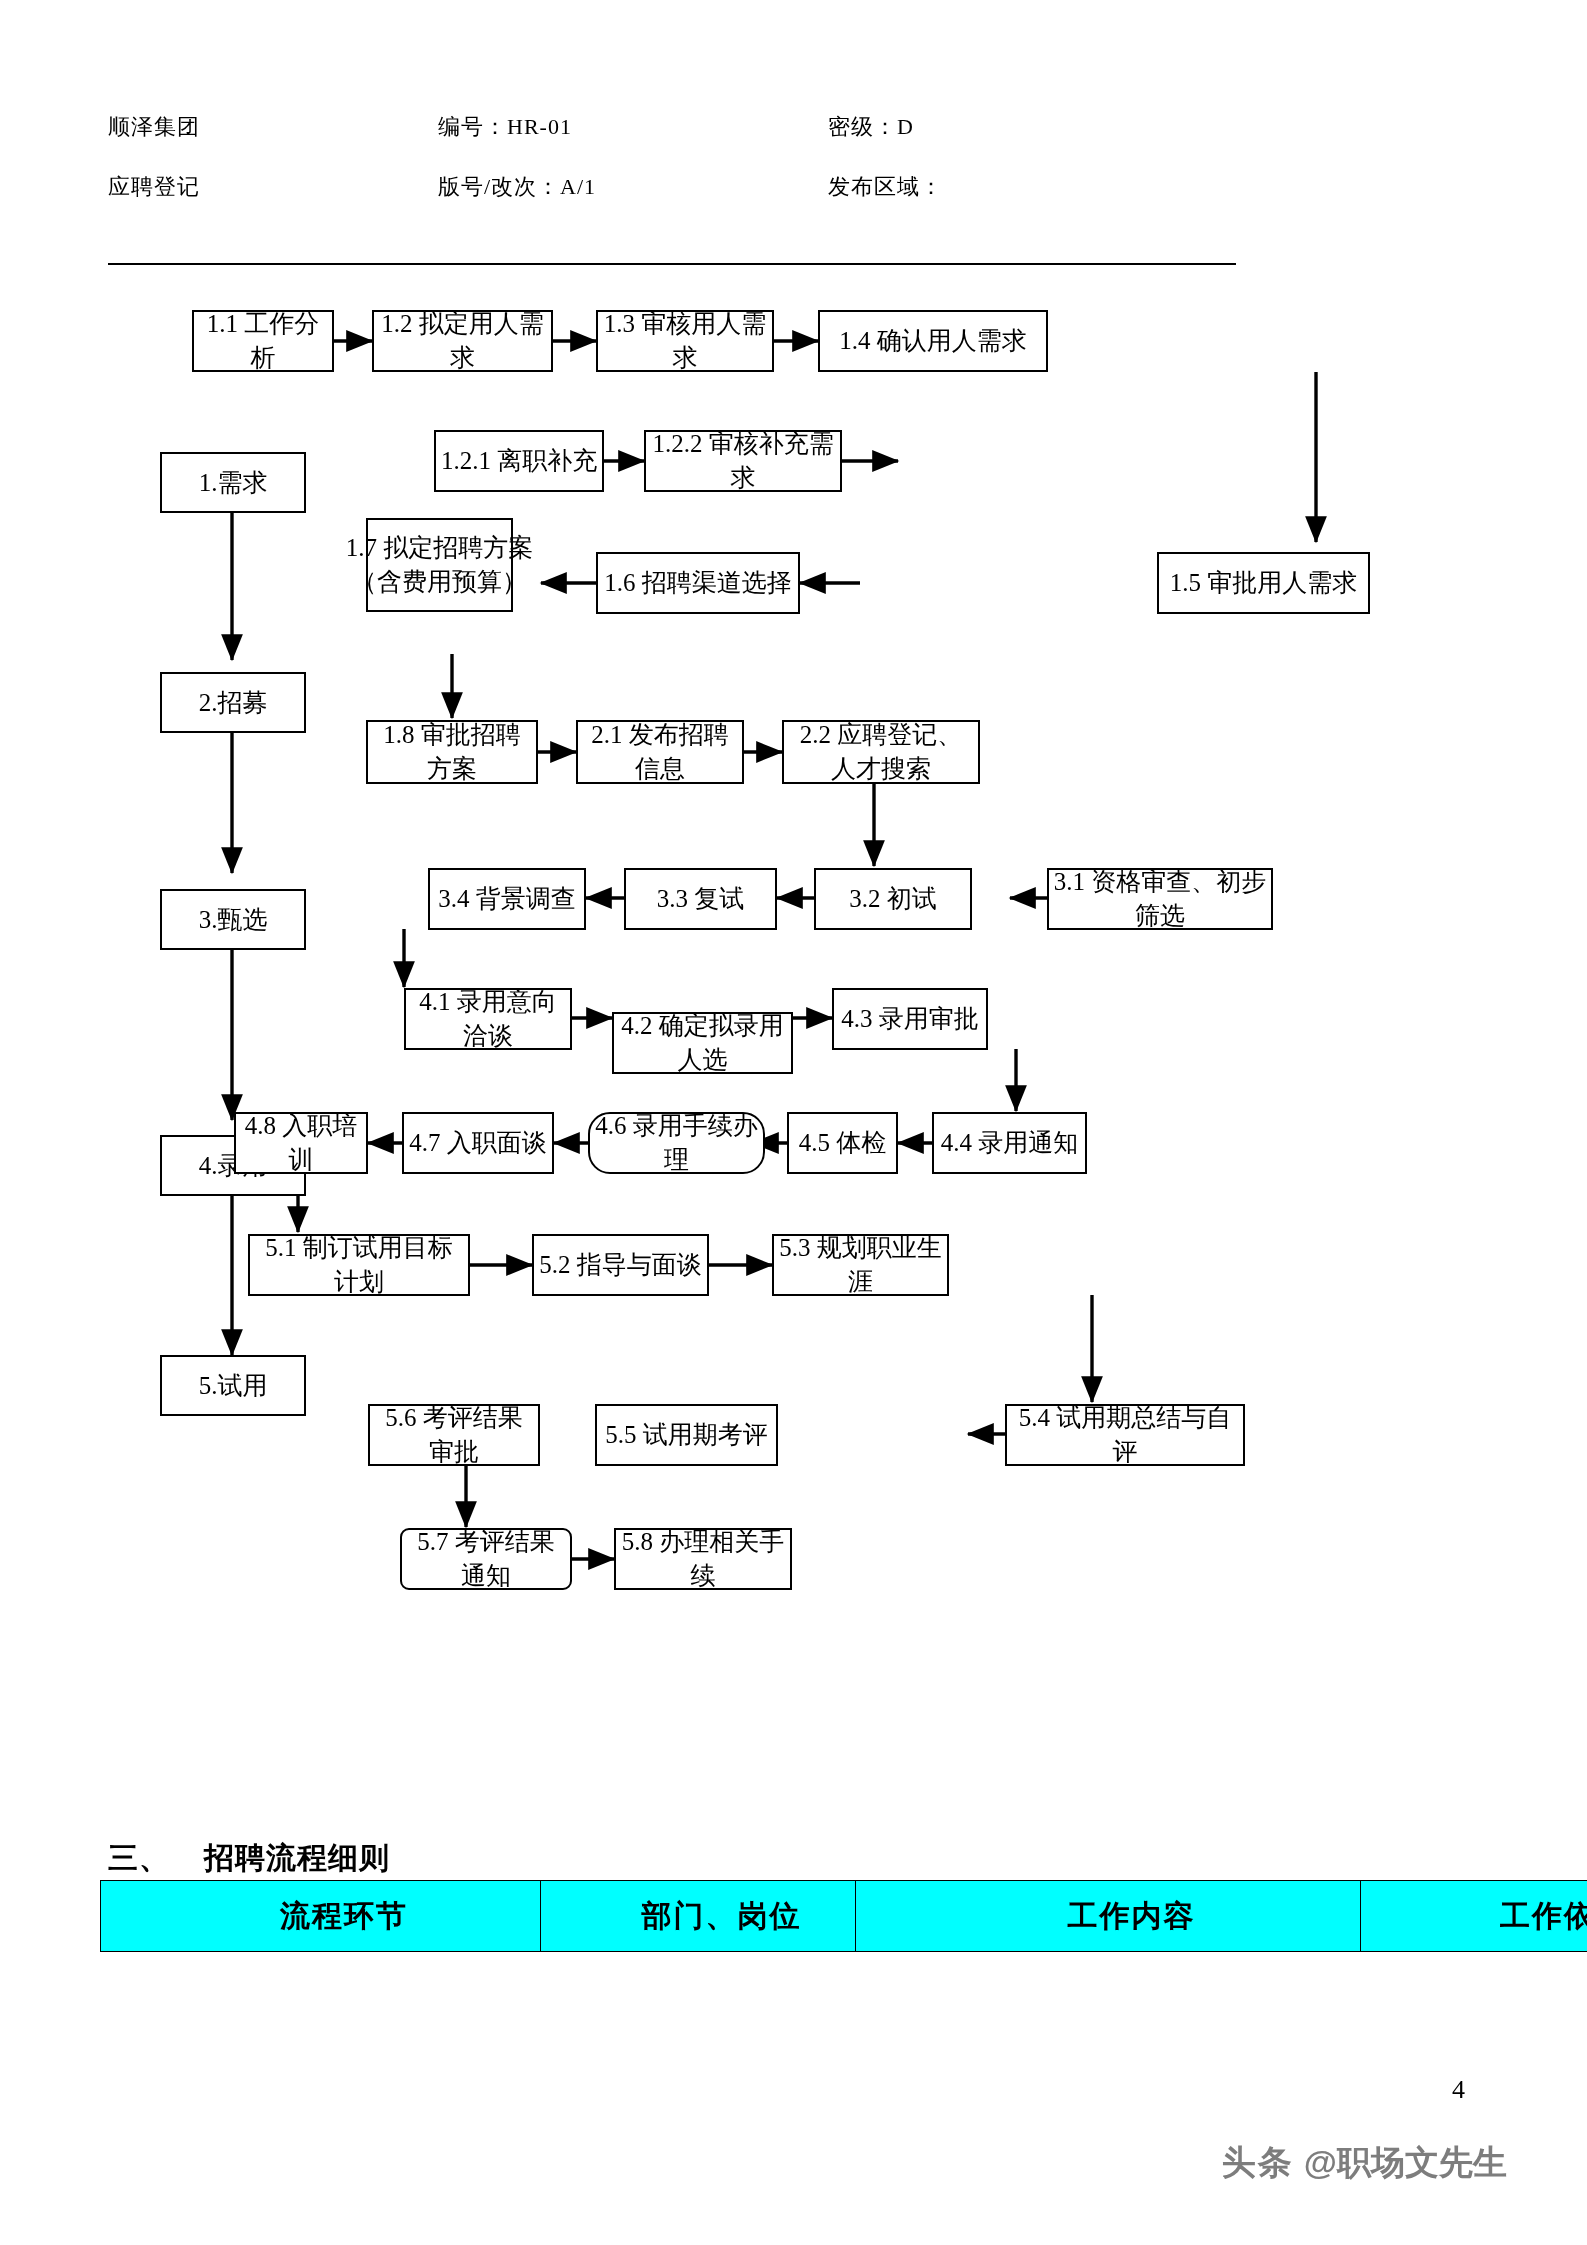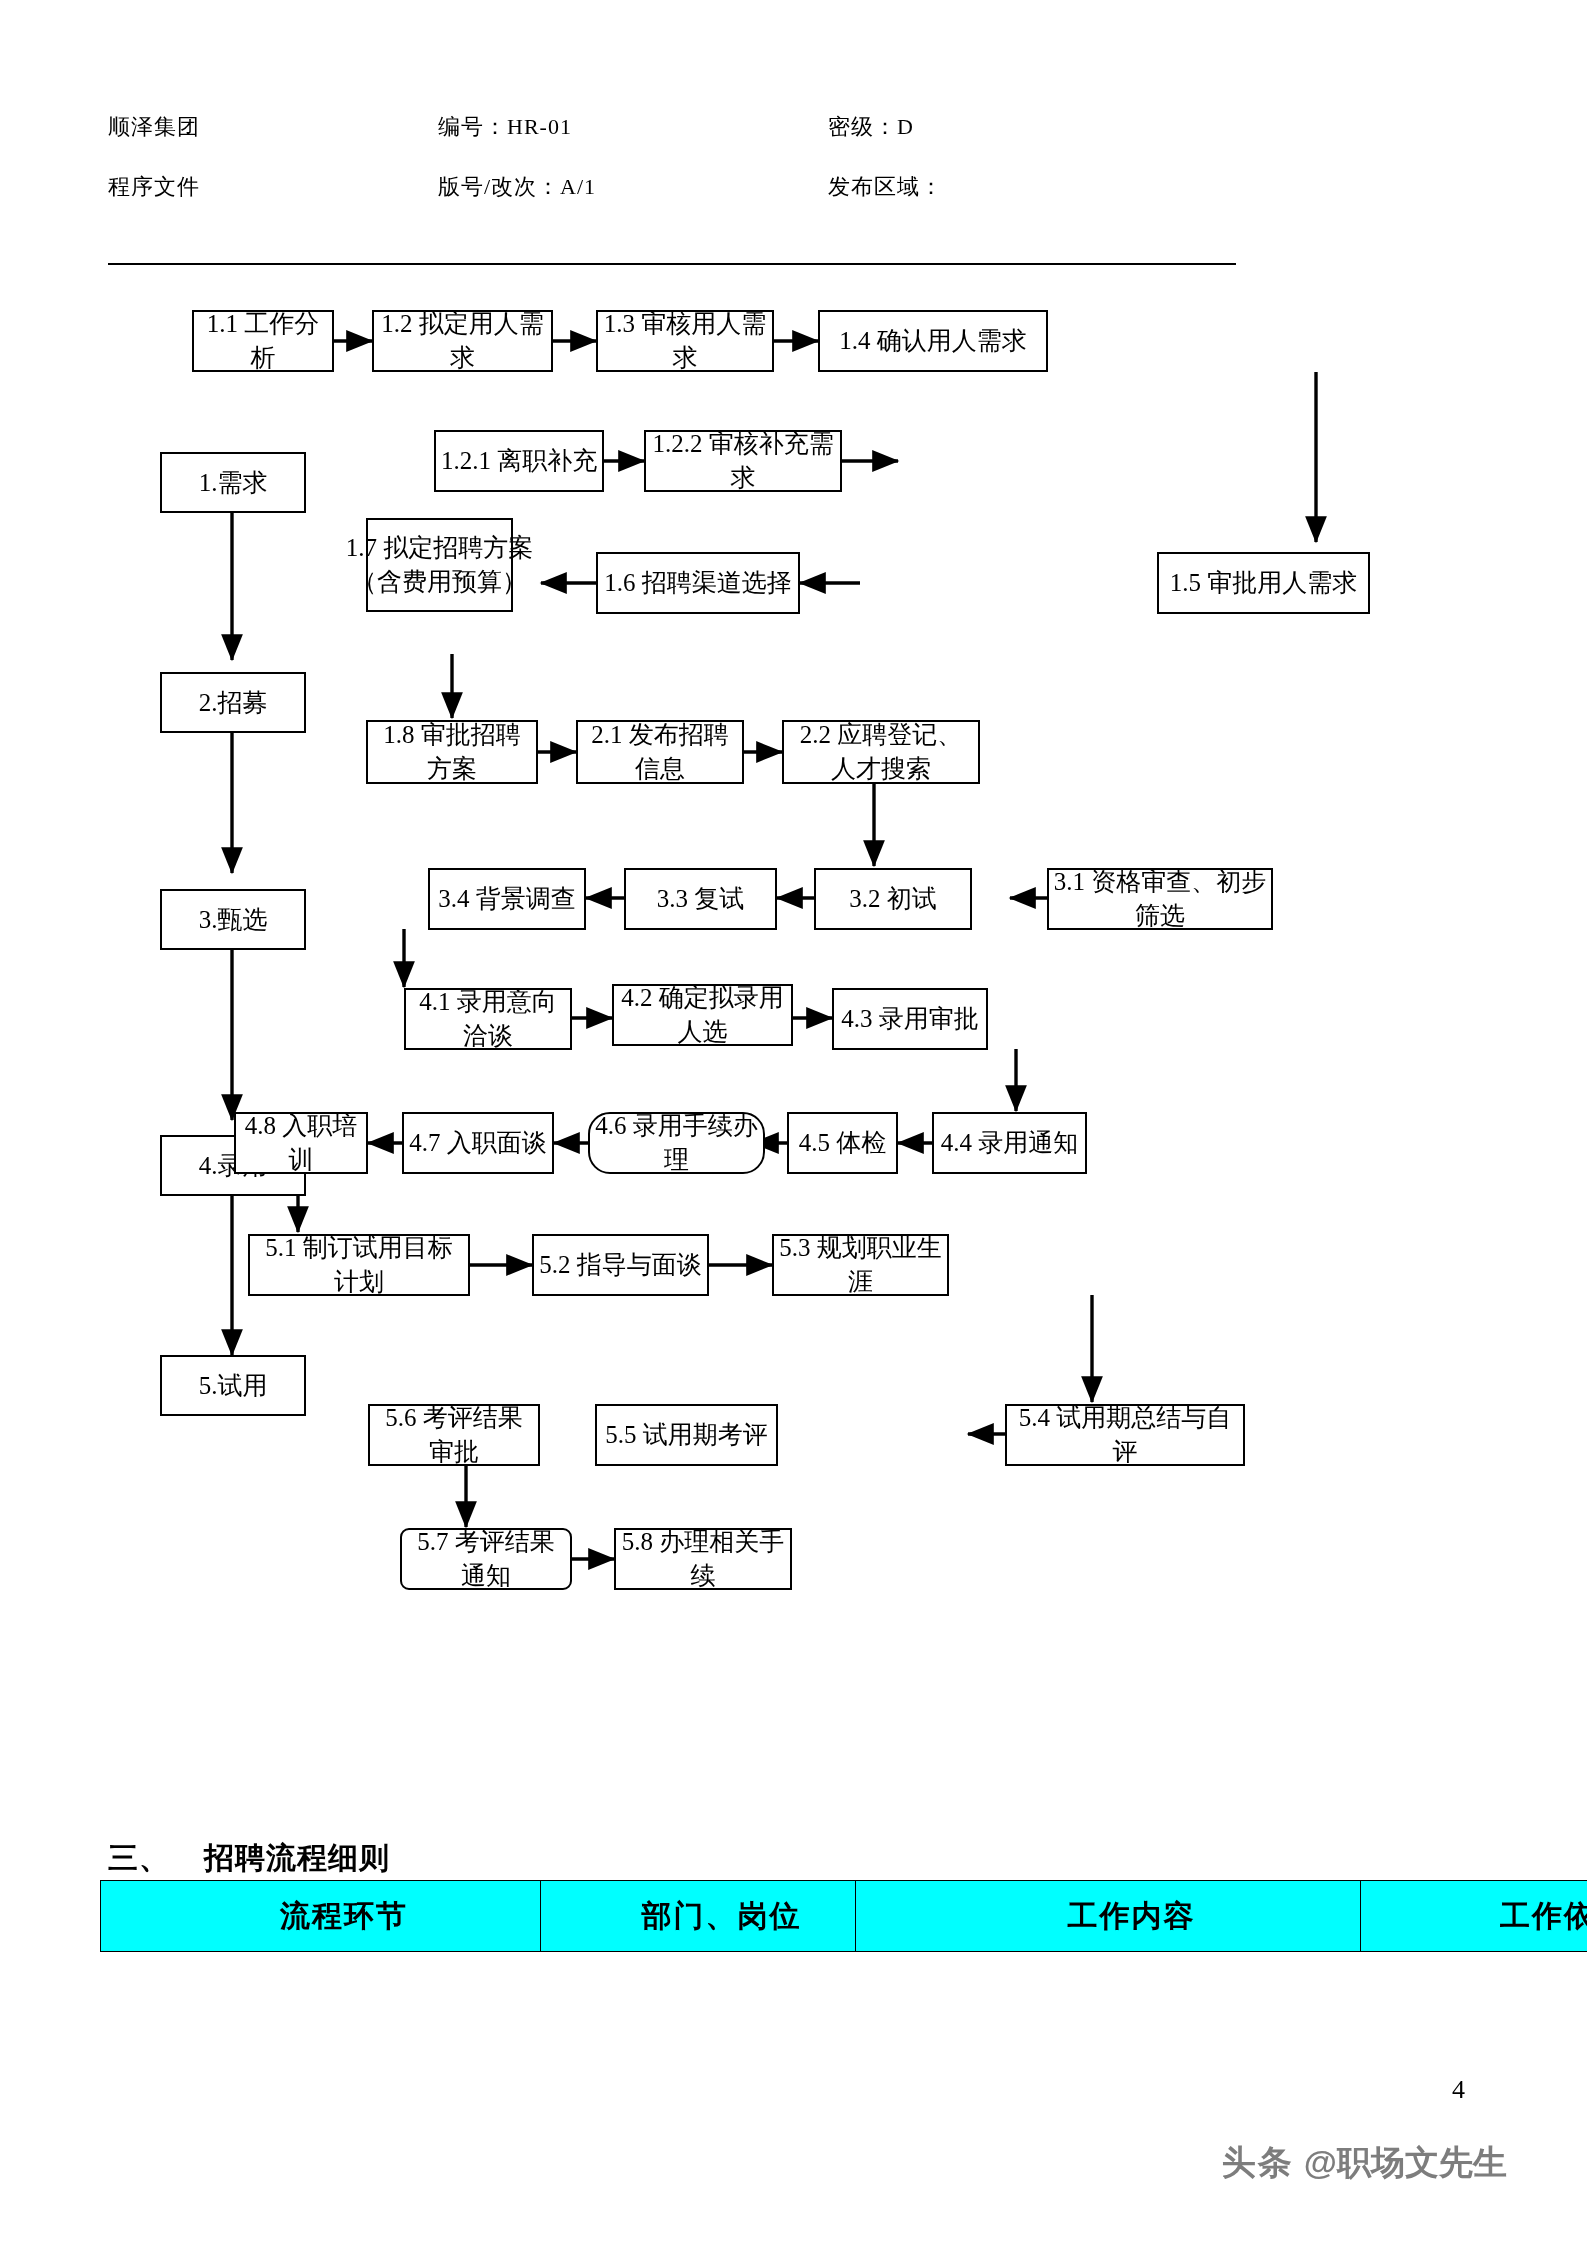--- a/index.html
+++ b/index.html
@@ -91,21 +91,21 @@
 
   <div class="hdr">
 
     <div class="hdr-row" style="left:108px;top:112px;">
       <span class="hdr-cell" style="width:330px;">顺泽集团</span>
       <span class="hdr-cell" style="width:390px;">编号：HR-01</span>
       <span class="hdr-cell">密级：D</span>
     </div>
 
     <div class="hdr-row" style="left:108px;top:172px;">
-      <span class="hdr-cell" style="width:330px;">程序文件</span>
+      <span class="hdr-cell" style="width:330px;">应聘登记</span>
       <span class="hdr-cell" style="width:390px;">版号/改次：A/1</span>
       <span class="hdr-cell">发布区域：</span>
     </div>
 
     <div class="hdr-rule"></div>
   </div>
 
   <div class="fc">
 
     <svg class="edges" viewBox="0 0 1587 1700" preserveAspectRatio="none">
@@ -203,21 +203,21 @@
     <div class="node" style="left:366px;top:720px;width:172px;height:64px;">1.8 审批招聘方案</div>
     <div class="node" style="left:576px;top:720px;width:168px;height:64px;">2.1 发布招聘信息</div>
     <div class="node" style="left:782px;top:720px;width:198px;height:64px;">2.2 应聘登记、人才搜索</div>
 
     <div class="node" style="left:428px;top:868px;width:158px;height:62px;">3.4 背景调查</div>
     <div class="node" style="left:624px;top:868px;width:153px;height:62px;">3.3 复试</div>
     <div class="node" style="left:814px;top:868px;width:158px;height:62px;">3.2 初试</div>
     <div class="node" style="left:1047px;top:868px;width:226px;height:62px;">3.1 资格审查、初步筛选</div>
 
     <div class="node" style="left:404px;top:988px;width:168px;height:62px;">4.1 录用意向洽谈</div>
-    <div class="node" style="left:612px;top:984px;width:181px;height:62px;">4.2 确定拟录用人选</div>
+    <div class="node" style="left:612px;top:1012px;width:181px;height:62px;">4.2 确定拟录用人选</div>
     <div class="node" style="left:832px;top:988px;width:156px;height:62px;">4.3 录用审批</div>
 
     <div class="node" style="left:234px;top:1112px;width:134px;height:62px;">4.8 入职培训</div>
     <div class="node" style="left:402px;top:1112px;width:152px;height:62px;">4.7 入职面谈</div>
     <div class="node" style="left:588px;top:1112px;width:177px;height:62px;border-radius:22px;">4.6 录用手续办理</div>
     <div class="node" style="left:787px;top:1112px;width:111px;height:62px;">4.5 体检</div>
     <div class="node" style="left:932px;top:1112px;width:155px;height:62px;">4.4 录用通知</div>
 
     <div class="node" style="left:248px;top:1234px;width:222px;height:62px;">5.1 制订试用目标计划</div>
     <div class="node" style="left:532px;top:1234px;width:177px;height:62px;">5.2 指导与面谈</div>

